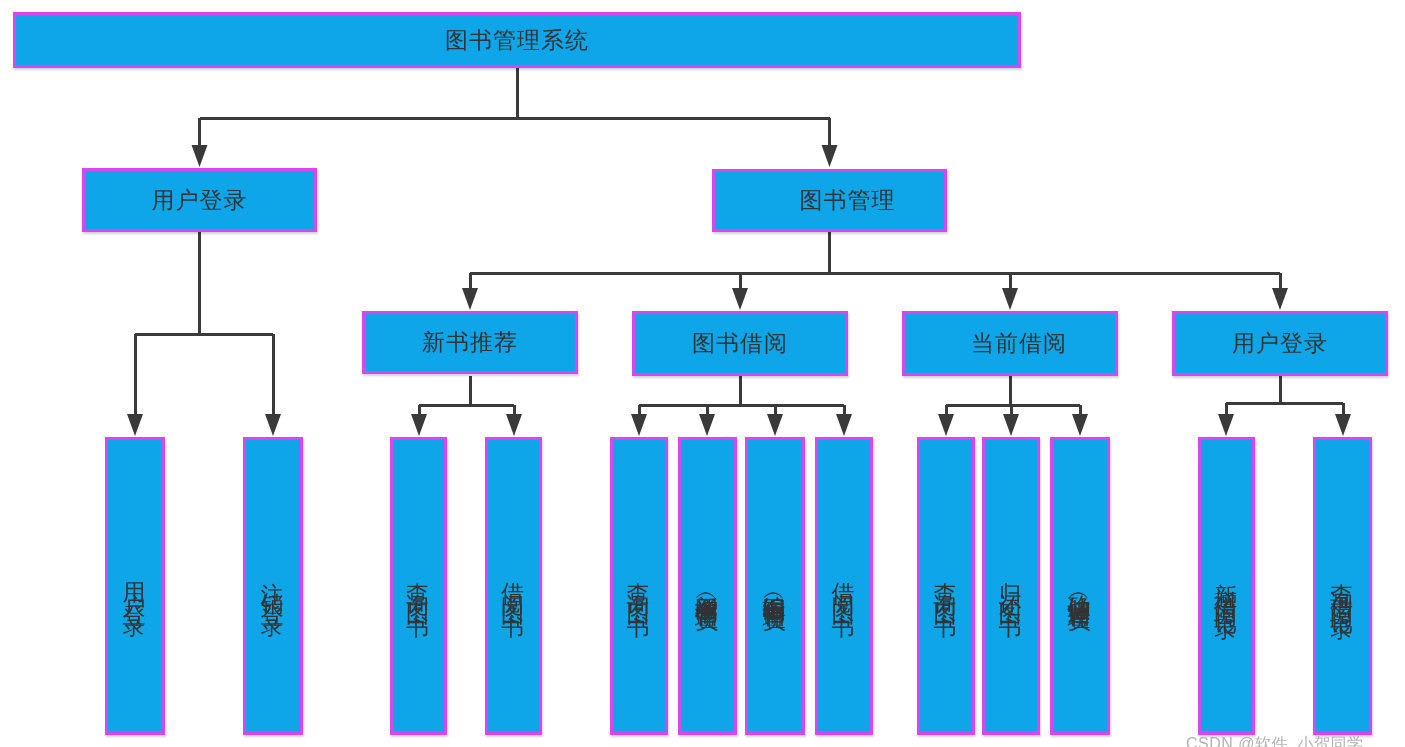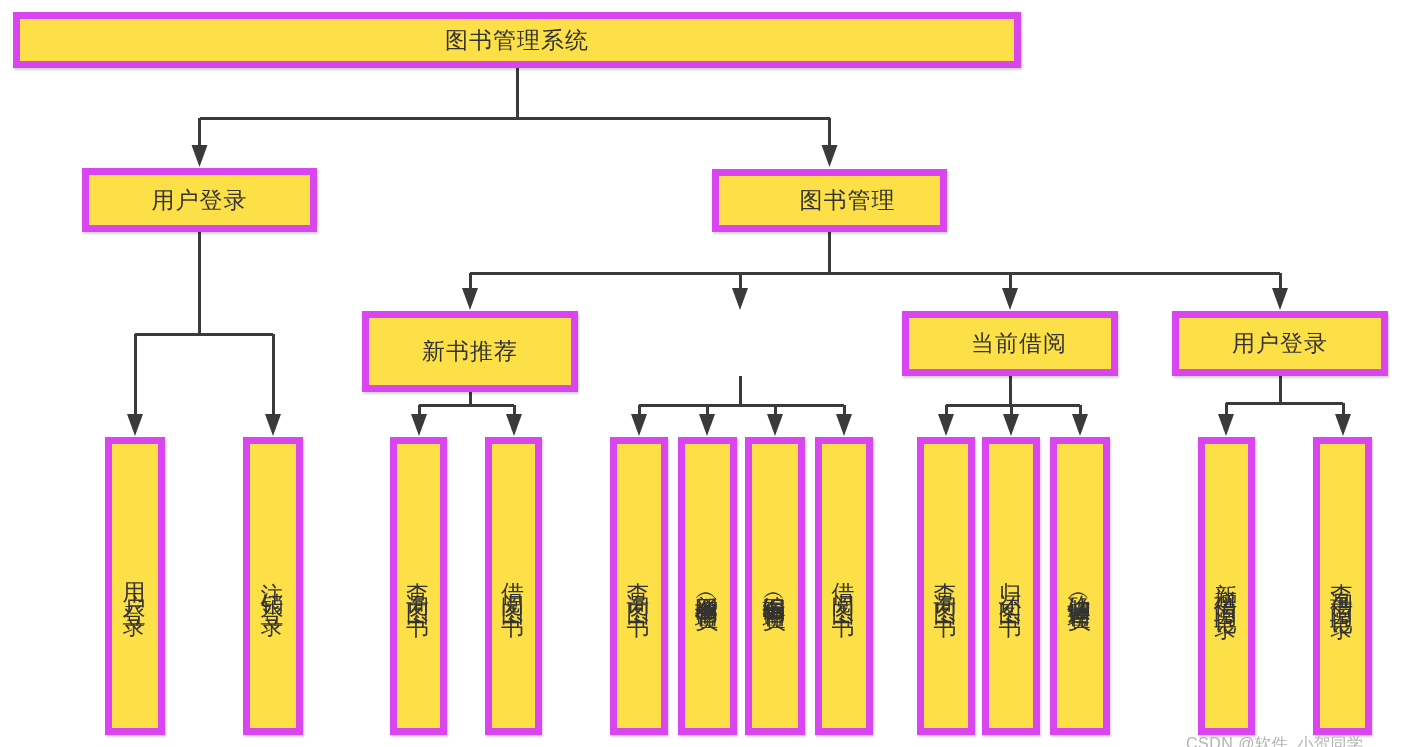--- a/index.html
+++ b/index.html
@@ -9,22 +9,22 @@
     height: 747px;
     background: #ffffff;
     font-family: "Liberation Sans", "DejaVu Sans", sans-serif;
     color: #333333;
     overflow: hidden;
   }
   #wires { position: absolute; left: 0; top: 0; z-index: 1; }
   .node {
     position: absolute;
     box-sizing: border-box;
-    background: #fde047;
-    border: 7px solid #d946ef;
+    background: #0ea5e9;
+    border: 3px solid #d946ef;
     box-shadow: 1px 2px 2px rgba(0,0,0,0.18);
     display: flex;
     align-items: center;
     justify-content: center;
     z-index: 2;
     font-size: 23px;
     letter-spacing: 1px;
     white-space: nowrap;
   }
   .vnode {
@@ -89,21 +89,22 @@
       <path d="M1226,436 l-8,-22 h16 z"></path>
       <path d="M1343,436 l-8,-22 h16 z"></path>
     </g>
   </svg>
 
   <div class="node" style="left:13px; top:12px; width:1008px; height:56px;">图书管理系统</div>
 
   <div class="node" style="left:82px; top:168px; width:235px; height:64px;">用户登录</div>
   <div class="node" style="left:712px; top:169px; width:235px; height:63px;padding-left:36px;">图书管理</div>
 
-  <div class="node" style="left:362px; top:311px; width:216px; height:81px;">新书推荐</div>
+  <div class="node" style="left:362px; top:311px; width:216px; height:63px;">新书推荐</div>
+  <div class="node" style="left:632px; top:311px; width:216px; height:65px;">图书借阅</div>
   <div class="node" style="left:902px; top:311px; width:216px; height:65px;padding-left:18px;">当前借阅</div>
   <div class="node" style="left:1172px; top:311px; width:216px; height:65px;">用户登录</div>
 
   <div class="node vnode ls-lg" style="left:105px; top:437px; width:60px; height:298px;">用户登录</div>
   <div class="node vnode ls-lg" style="left:243px; top:437px; width:60px; height:298px;">注销登录</div>
 
   <div class="node vnode ls-lg" style="left:390px; top:437px; width:57px; height:298px;">查询图书</div>
   <div class="node vnode ls-lg" style="left:485px; top:437px; width:57px; height:298px;">借阅图书</div>
 
   <div class="node vnode ls-lg" style="left:610px; top:437px; width:58px; height:298px;">查询图书</div>

